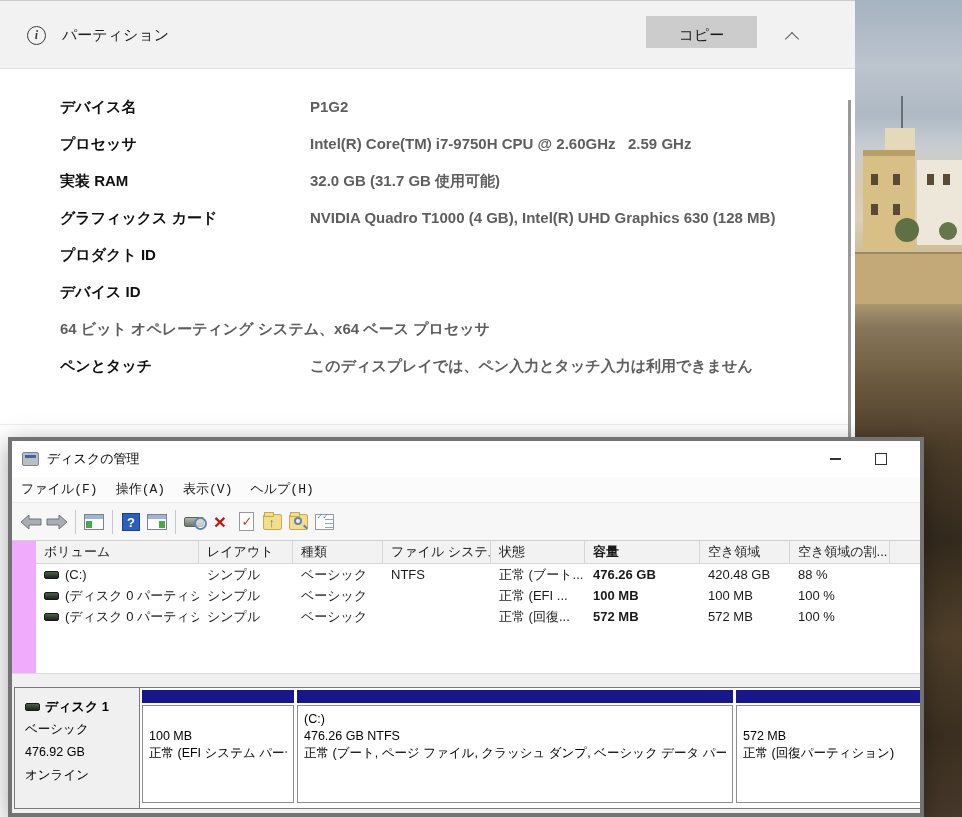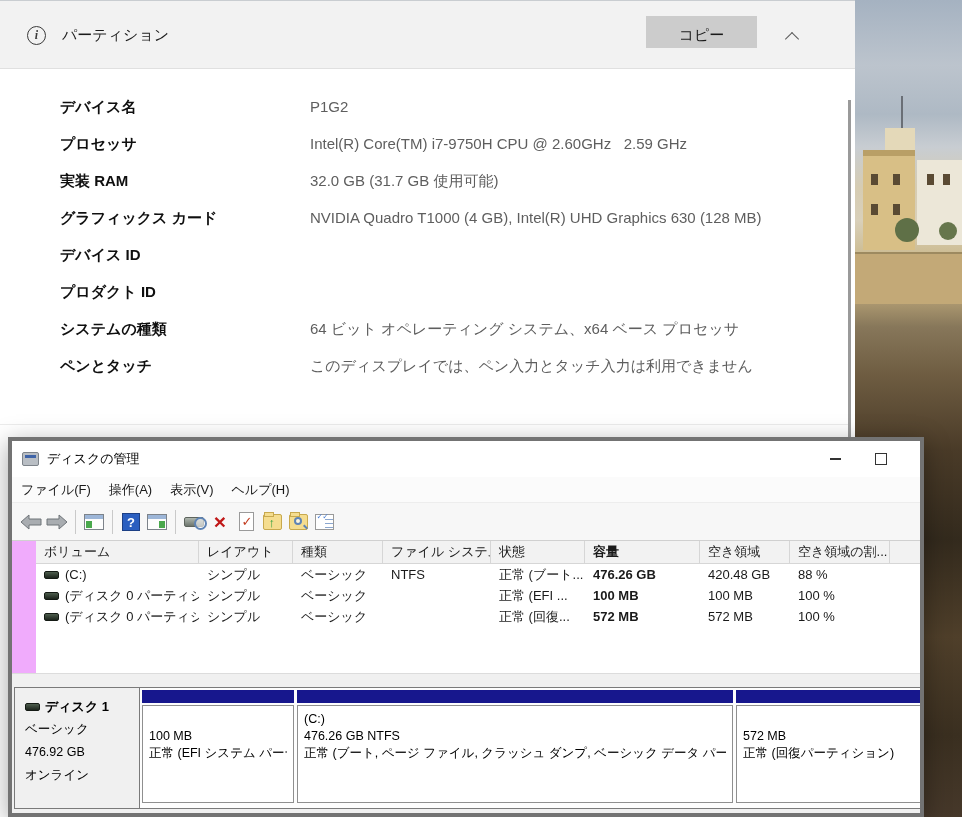--- a/index.html
+++ b/index.html
@@ -17,21 +17,21 @@
   .settings-title { position:absolute; left:62px; top:25px; font-size:15px; color:#1a1a1a; }
   .copy-btn { position:absolute; left:646px; top:15px; width:111px; height:32px; background:#cccccc;
     border:none; font-size:15px; color:#1a1a1a; text-align:center; line-height:38px; cursor:pointer; }
   .collapse-chevron { position:absolute; left:786px; top:31px; width:13px; height:13px; cursor:pointer; }
   .collapse-chevron::before { content:""; position:absolute; left:1px; top:2px; width:9px; height:9px;
     border-left:1.6px solid #5a5a5a; border-top:1.6px solid #5a5a5a; transform:rotate(45deg); }
 
   .spec-list { position:absolute; left:60px; top:96px; width:780px; }
   .spec-row { display:flex; margin-bottom:15px; }
   .spec-label { width:250px; font-size:15px; font-weight:600; color:#0f0f0f; line-height:22px; }
-  .spec-value { width:470px; font-size:15px; color:#5e5e5e; line-height:22px; white-space:pre-wrap; }
+  .spec-value { width:470px; font-size:15px; color:#5e5e5e; line-height:22px; white-space:pre-wrap;font-weight:bold; }
   .settings-divider { position:absolute; left:0; top:424px; width:848px; height:1px; background:#ececec; }
   .settings-scrollbar { position:absolute; left:848px; top:100px; width:3px; height:337px; background:#9a9a9a; cursor:pointer; }
 
   
   .wallpaper { position:absolute; left:855px; top:0; width:107px; height:817px; z-index:2; overflow:hidden;
     background:linear-gradient(180deg,#a5b2c1 0%,#bcc4cd 8%,#aeb9c4 14%,#c8cdd2 18%,
       #d6ccb2 23%,#d9d0ba 27%,#cdbd94 31%,#b9a478 36%,#87775a 40%,
       #6e5c41 46%,#4a3b28 55%,#332a1d 66%,#4f3f2a 78%,#3a2f20 90%,#46382a 100%); }
   .wp-bldg { position:absolute; }
   .wp-b1 { left:8px; top:150px; width:52px; height:100px; background:#d8bf86; border-top:6px solid #b99f66; }
@@ -51,21 +51,21 @@
   .dw-title-icon { width:17px; height:14px; margin-left:10px; position:relative; background:#b9bec4;
     border:1px solid #7d838a; border-radius:2px; }
   .dw-title-icon::after { content:""; position:absolute; left:2px; top:2px; width:11px; height:3px; background:#3f64a8; }
   .dw-title { margin-left:8px; font-size:13px; color:#000; flex:1; }
   .dw-btn { width:46px; height:36px; display:flex; align-items:center; justify-content:center; cursor:pointer; color:#333; }
   .dw-btn-min::before { content:""; width:11px; height:1.5px; background:#333; }
   .dw-btn-max::before { content:""; width:10px; height:10px; border:1.2px solid #333; }
   .dw-btn-close { font-size:17px; line-height:1; }
 
   .dw-menubar { position:absolute; left:0; top:36px; width:938px; height:26px; background:#fbfbfb;
-    display:flex; align-items:center; border-bottom:1px solid #ededed; }
+    display:flex; align-items:center; border-bottom:1px solid #ededed;font-family:Liberation Mono, monospace; }
   .dw-menu { font-size:13px; color:#1a1a1a; padding:0 9px; line-height:25px; cursor:pointer; }
 
   .dw-toolbar { position:absolute; left:0; top:62px; width:938px; height:38px; background:#f7f7f7;
     border-bottom:1px solid #d0d0d0; display:flex; align-items:center; padding-left:6px; }
   .tb-btn { width:26px; height:26px; display:flex; align-items:center; justify-content:center; cursor:pointer; }
   .tb-sep { width:1px; height:24px; background:#c9c9c9; margin:0 5px; }
   .arrow-ico { display:block; }
   .win-ico { position:relative; width:20px; height:16px; background:#fdfdfd; border:1px solid #7d838a; }
   .win-ico::before { content:""; position:absolute; left:0; top:0; width:100%; height:4px; background:#9db6d8; }
   .win-ico .pane-l { position:absolute; left:1px; top:6px; width:6px; height:7px; background:#49a84c; }
@@ -142,29 +142,28 @@
       </div>
       <div class="spec-row">
         <div class="spec-label">実装 RAM</div>
         <div class="spec-value">32.0 GB (31.7 GB 使用可能)</div>
       </div>
       <div class="spec-row">
         <div class="spec-label">グラフィックス カード</div>
         <div class="spec-value">NVIDIA Quadro T1000 (4 GB), Intel(R) UHD Graphics 630 (128 MB)</div>
       </div>
       <div class="spec-row">
+        <div class="spec-label">プロダクト ID</div>
+        <div class="spec-value"></div>
+      </div>
+      <div class="spec-row">
         <div class="spec-label">デバイス ID</div>
         <div class="spec-value"></div>
       </div>
       <div class="spec-row">
-        <div class="spec-label">プロダクト ID</div>
-        <div class="spec-value"></div>
-      </div>
-      <div class="spec-row">
-        <div class="spec-label">システムの種類</div>
         <div class="spec-value">64 ビット オペレーティング システム、x64 ベース プロセッサ</div>
       </div>
       <div class="spec-row">
         <div class="spec-label">ペンとタッチ</div>
         <div class="spec-value">このディスプレイでは、ペン入力とタッチ入力は利用できません</div>
       </div>
     </div>
 
     <div class="settings-divider"></div>
     <div class="settings-scrollbar"></div>

